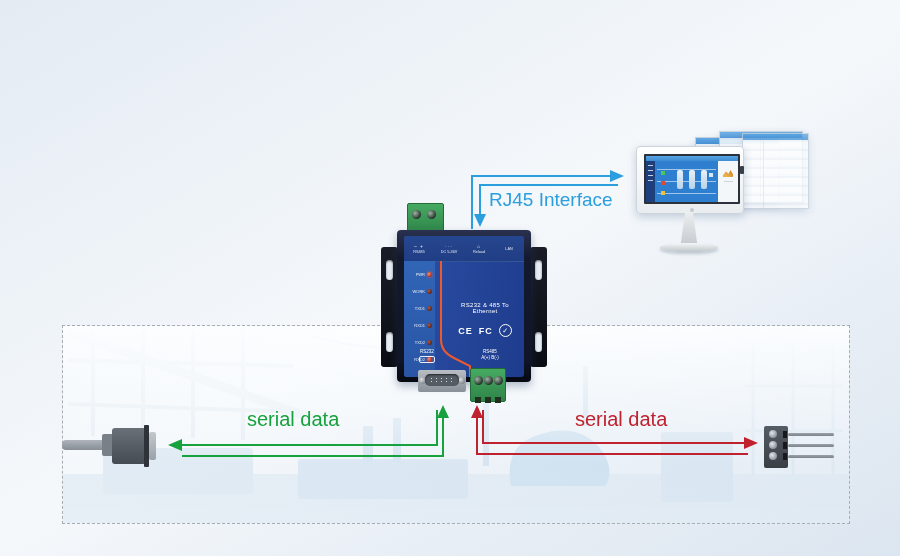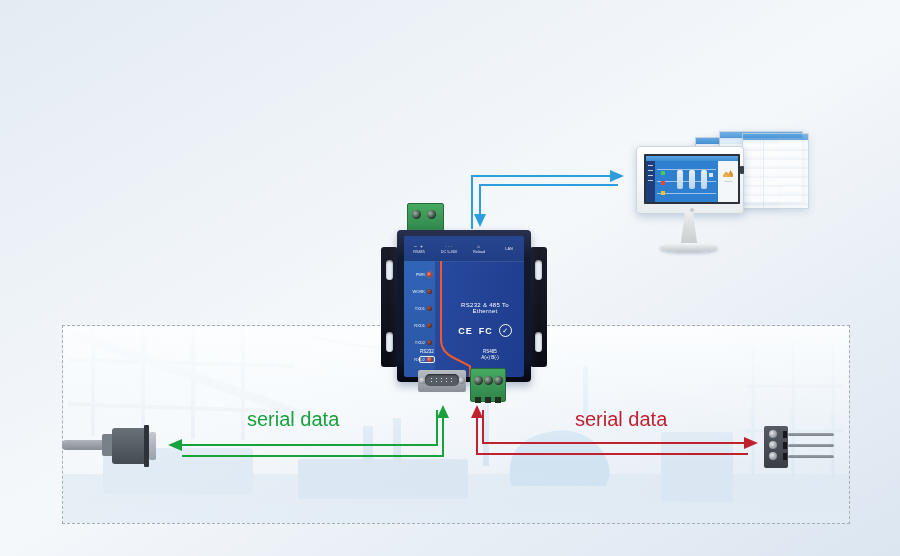--- a/index.html
+++ b/index.html
@@ -334,16 +334,17 @@
     <g stroke="#c0212f" stroke-width="2" fill="none">
       <polyline points="748,454 477,454 477,416"></polyline>
       <polyline points="483,410 483,443 746,443"></polyline>
     </g>
     <g fill="#c0212f">
       <polygon points="471,418 483,418 477,405"></polygon>
       <polygon points="744,437 744,449 758,443"></polygon>
     </g>
   </svg>
 
+  <div id="rj45-label" class="abs" style="color: rgb(43, 158, 222);">RJ45 Interface</div>
   <div id="serial-left-label" class="abs" style="color: rgb(24, 162, 61);">serial data</div>
   <div id="serial-right-label" class="abs" style="color: rgb(192, 33, 47);">serial data</div>
 
 </div>
 
 </body></html>

